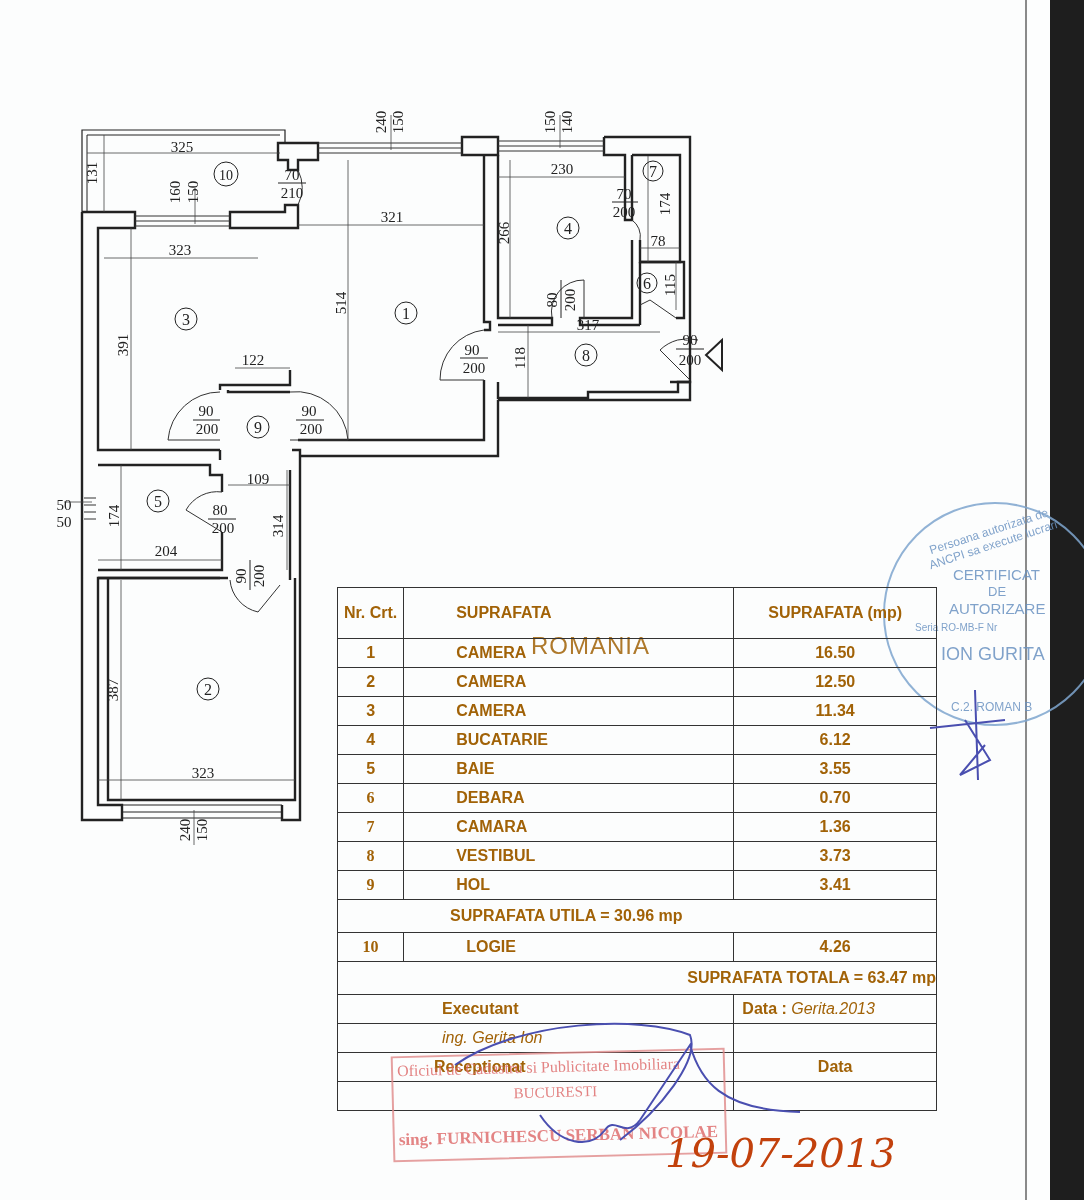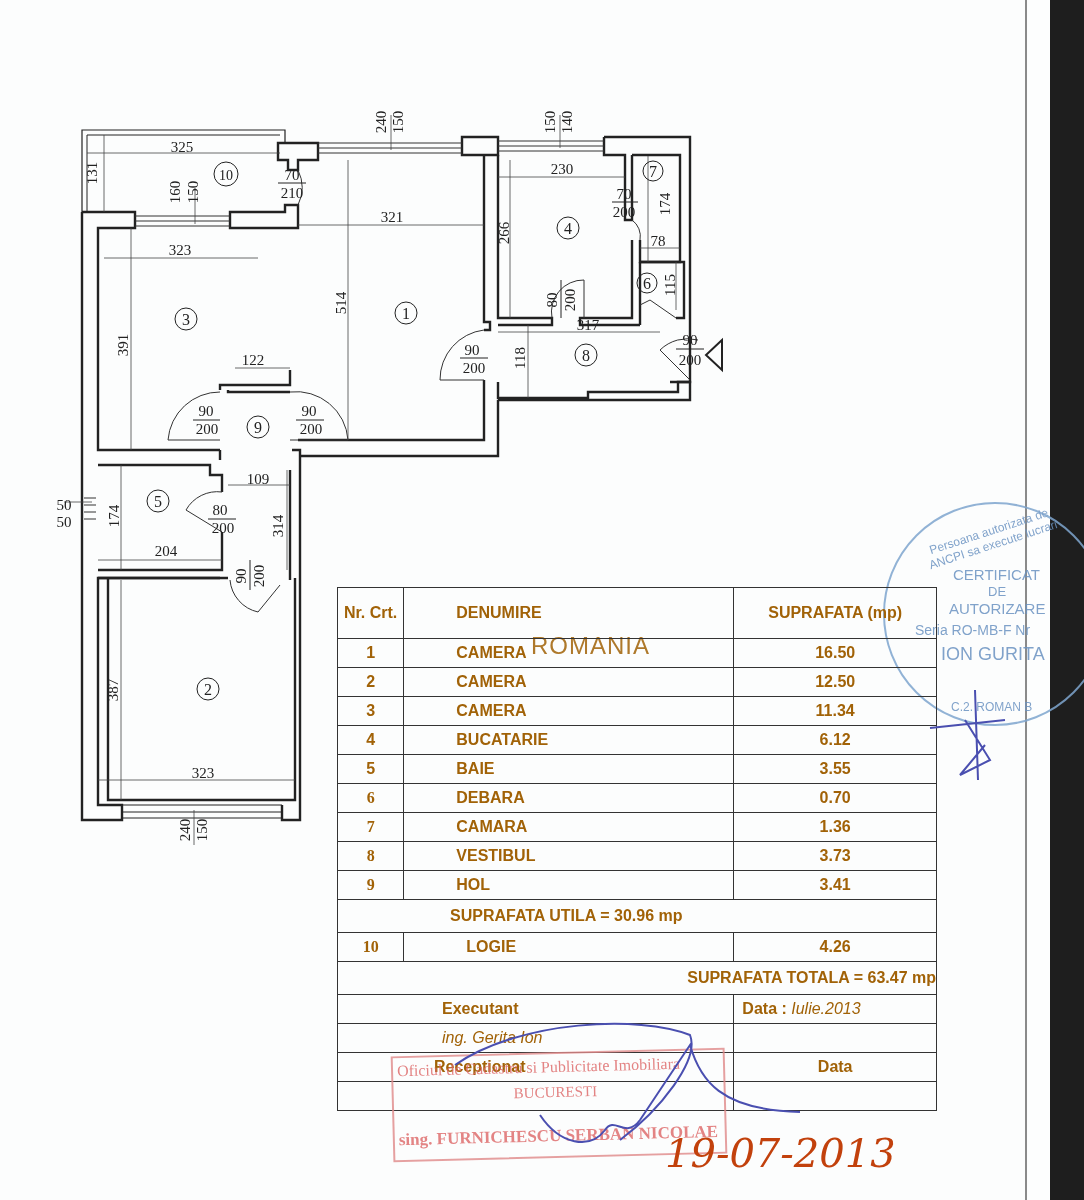--- a/index.html
+++ b/index.html
@@ -216,32 +216,32 @@
     <text transform="translate(190,830) rotate(-90)" text-anchor="middle">240</text>
     <text transform="translate(207,830) rotate(-90)" text-anchor="middle">150</text>
   </g>
 </svg>
 
 <div class="stamp-blue">
   <div style="left:26px;top:20px;width:160px;font-size:12px;transform:rotate(-18deg);">Persoana autorizata de ANCPI sa execute lucrari</div>
   <div style="left:68px;top:62px;">CERTIFICAT</div>
   <div style="left:103px;top:80px;font-size:13px;">DE</div>
   <div style="left:64px;top:96px;">AUTORIZARE</div>
-  <div style="left:30px;top:118px;font-size:14px;">Seria RO-MB-F Nr</div>
+  <div style="left:30px;top:118px;font-size:10px;">Seria RO-MB-F Nr</div>
   <div style="left:56px;top:140px;font-size:18px;">ION GURITA</div>
   <div style="left:66px;top:196px;font-size:12px;">C.2. ROMAN B</div>
 </div>
 
 <div class="wm">ROMANIA</div>
 
 <table class="surf">
   <tbody>
       <tr class="hdr">
     <td class="nr">Nr. Crt.</td>
-    <td class="den">DENUMIRE</td>
+    <td class="den">SUPRAFATA</td>
     <td class="val">SUPRAFATA (mp)</td>
   </tr>
   <tr>
         <td class="nr">1</td>
         <td class="den">CAMERA</td>
         <td class="val">16.50</td>
       </tr>
   <tr>
         <td class="nr">2</td>
         <td class="den">CAMERA</td>
@@ -288,21 +288,21 @@
   <tr>
         <td class="nr serif">10</td>
         <td class="den" style="padding-left:62px">LOGIE</td>
         <td class="val">4.26</td>
       </tr>
   <tr>
         <td colspan="3" class="span2" style="height:32px">SUPRAFATA TOTALA = 63.47 mp</td>
       </tr>
   <tr>
     <td colspan="2" class="sig">Executant</td>
-    <td class="dt"><span>Data : </span><i style="font-weight:normal">Iulie.2013</i></td>
+    <td class="dt"><span>Data : </span><i style="font-weight:normal">Gerita.2013</i></td>
   </tr>
   <tr>
     <td colspan="2" class="sig"><i>ing. Gerita Ion</i></td>
     <td></td>
   </tr>
   <tr>
     <td colspan="2" class="sig" style="padding-left:96px">Receptionat</td>
     <td>Data</td>
   </tr>
   <tr>

